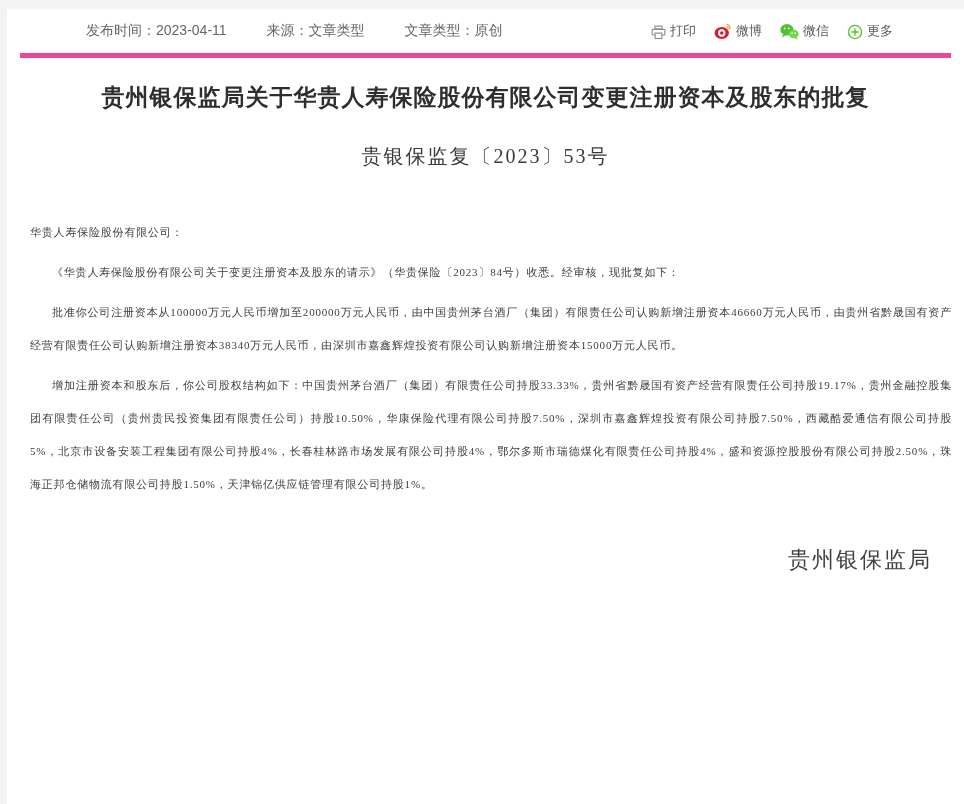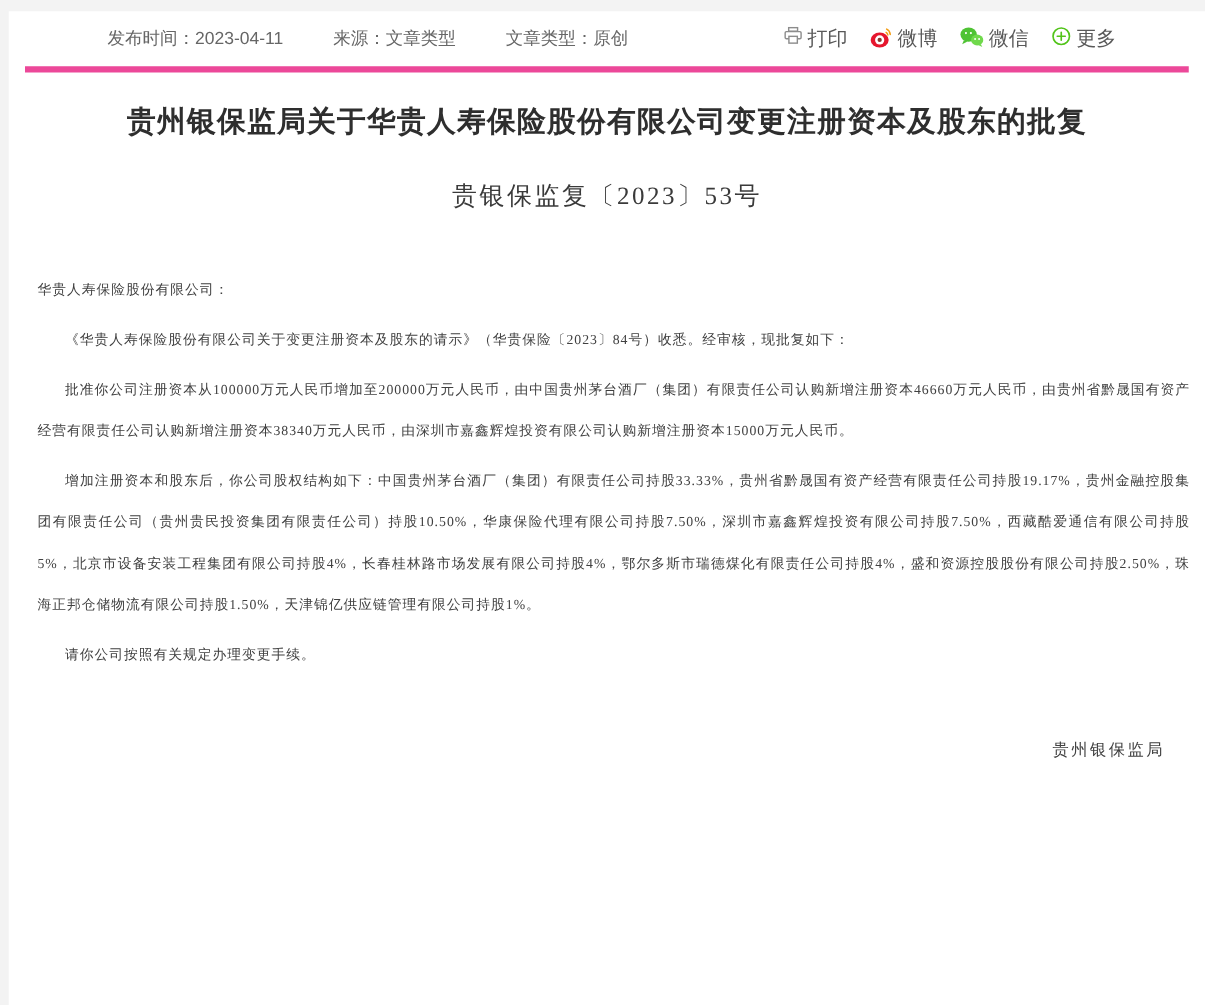--- a/index.html
+++ b/index.html
@@ -20,22 +20,22 @@
     margin:0 13px;
     padding:0 58px 0 66px;
     display:flex; align-items:center; justify-content:space-between;
     border-bottom:5px solid #ec4899;
   }
   .meta-left { display:flex; align-items:center; }
   .meta-item { margin-right:40px; font-size:14px; color:#666; white-space:nowrap; }
   .meta-item .val { color:#666; }
   .meta-actions { display:flex; align-items:center; }
   .action-item {
-    display:flex; align-items:flex-start; margin-left:18px;
-    font-size:16px; color:#595959; cursor:pointer; text-decoration:none;
+    display:flex; align-items:flex-end; margin-left:18px;
+    font-size:13px; color:#595959; cursor:pointer; text-decoration:none;
     white-space:nowrap;
   }
   .action-item .ic { display:inline-flex; margin-right:4px; }
   
   .article-title {
     margin:24px 30px 0 30px;
     text-align:center;
     font-size:23px; font-weight:bold; color:#2e2e2e;
     letter-spacing:1px;
     line-height:32px;
@@ -58,21 +58,21 @@
     text-align:justify;
   }
   .doc-body p { margin-top:7px; }
   .doc-body p.salutation { margin-top:0; text-indent:0; }
   .doc-body p.para { text-indent:2em; }
   .signature-block {
     margin-top:38px;
     padding-right:32px;
     text-align:right;
     font-family:"Liberation Serif", serif;
-    font-size:13px; color:#404040;
+    font-size:22px; color:#404040;
     letter-spacing:2px;
     line-height:41px;
   }
 </style>
 </head>
 <body>
 
 <div class="page">
 
   <div class="meta-bar">
@@ -138,20 +138,19 @@
 
   <h1 class="article-title">贵州银保监局关于华贵人寿保险股份有限公司变更注册资本及股东的批复</h1>
 
   <div class="doc-number">贵银保监复〔2023〕53号</div>
 
   <div class="doc-body">
     <p class="salutation">华贵人寿保险股份有限公司：</p>
     <p class="para">《华贵人寿保险股份有限公司关于变更注册资本及股东的请示》（华贵保险〔2023〕84号）收悉。经审核，现批复如下：</p>
     <p class="para">批准你公司注册资本从100000万元人民币增加至200000万元人民币，由中国贵州茅台酒厂（集团）有限责任公司认购新增注册资本46660万元人民币，由贵州省黔晟国有资产经营有限责任公司认购新增注册资本38340万元人民币，由深圳市嘉鑫辉煌投资有限公司认购新增注册资本15000万元人民币。</p>
     <p class="para">增加注册资本和股东后，你公司股权结构如下：中国贵州茅台酒厂（集团）有限责任公司持股33.33%，贵州省黔晟国有资产经营有限责任公司持股19.17%，贵州金融控股集团有限责任公司（贵州贵民投资集团有限责任公司）持股10.50%，华康保险代理有限公司持股7.50%，深圳市嘉鑫辉煌投资有限公司持股7.50%，西藏酷爱通信有限公司持股5%，北京市设备安装工程集团有限公司持股4%，长春桂林路市场发展有限公司持股4%，鄂尔多斯市瑞德煤化有限责任公司持股4%，盛和资源控股股份有限公司持股2.50%，珠海正邦仓储物流有限公司持股1.50%，天津锦亿供应链管理有限公司持股1%。</p>
-    <p class="para">请你公司按照有关规定办理变更手续。</p>
   </div>
 
   <div class="signature-block">
     <p>贵州银保监局</p>
   </div>
 
 </div>
 
 </body></html>

